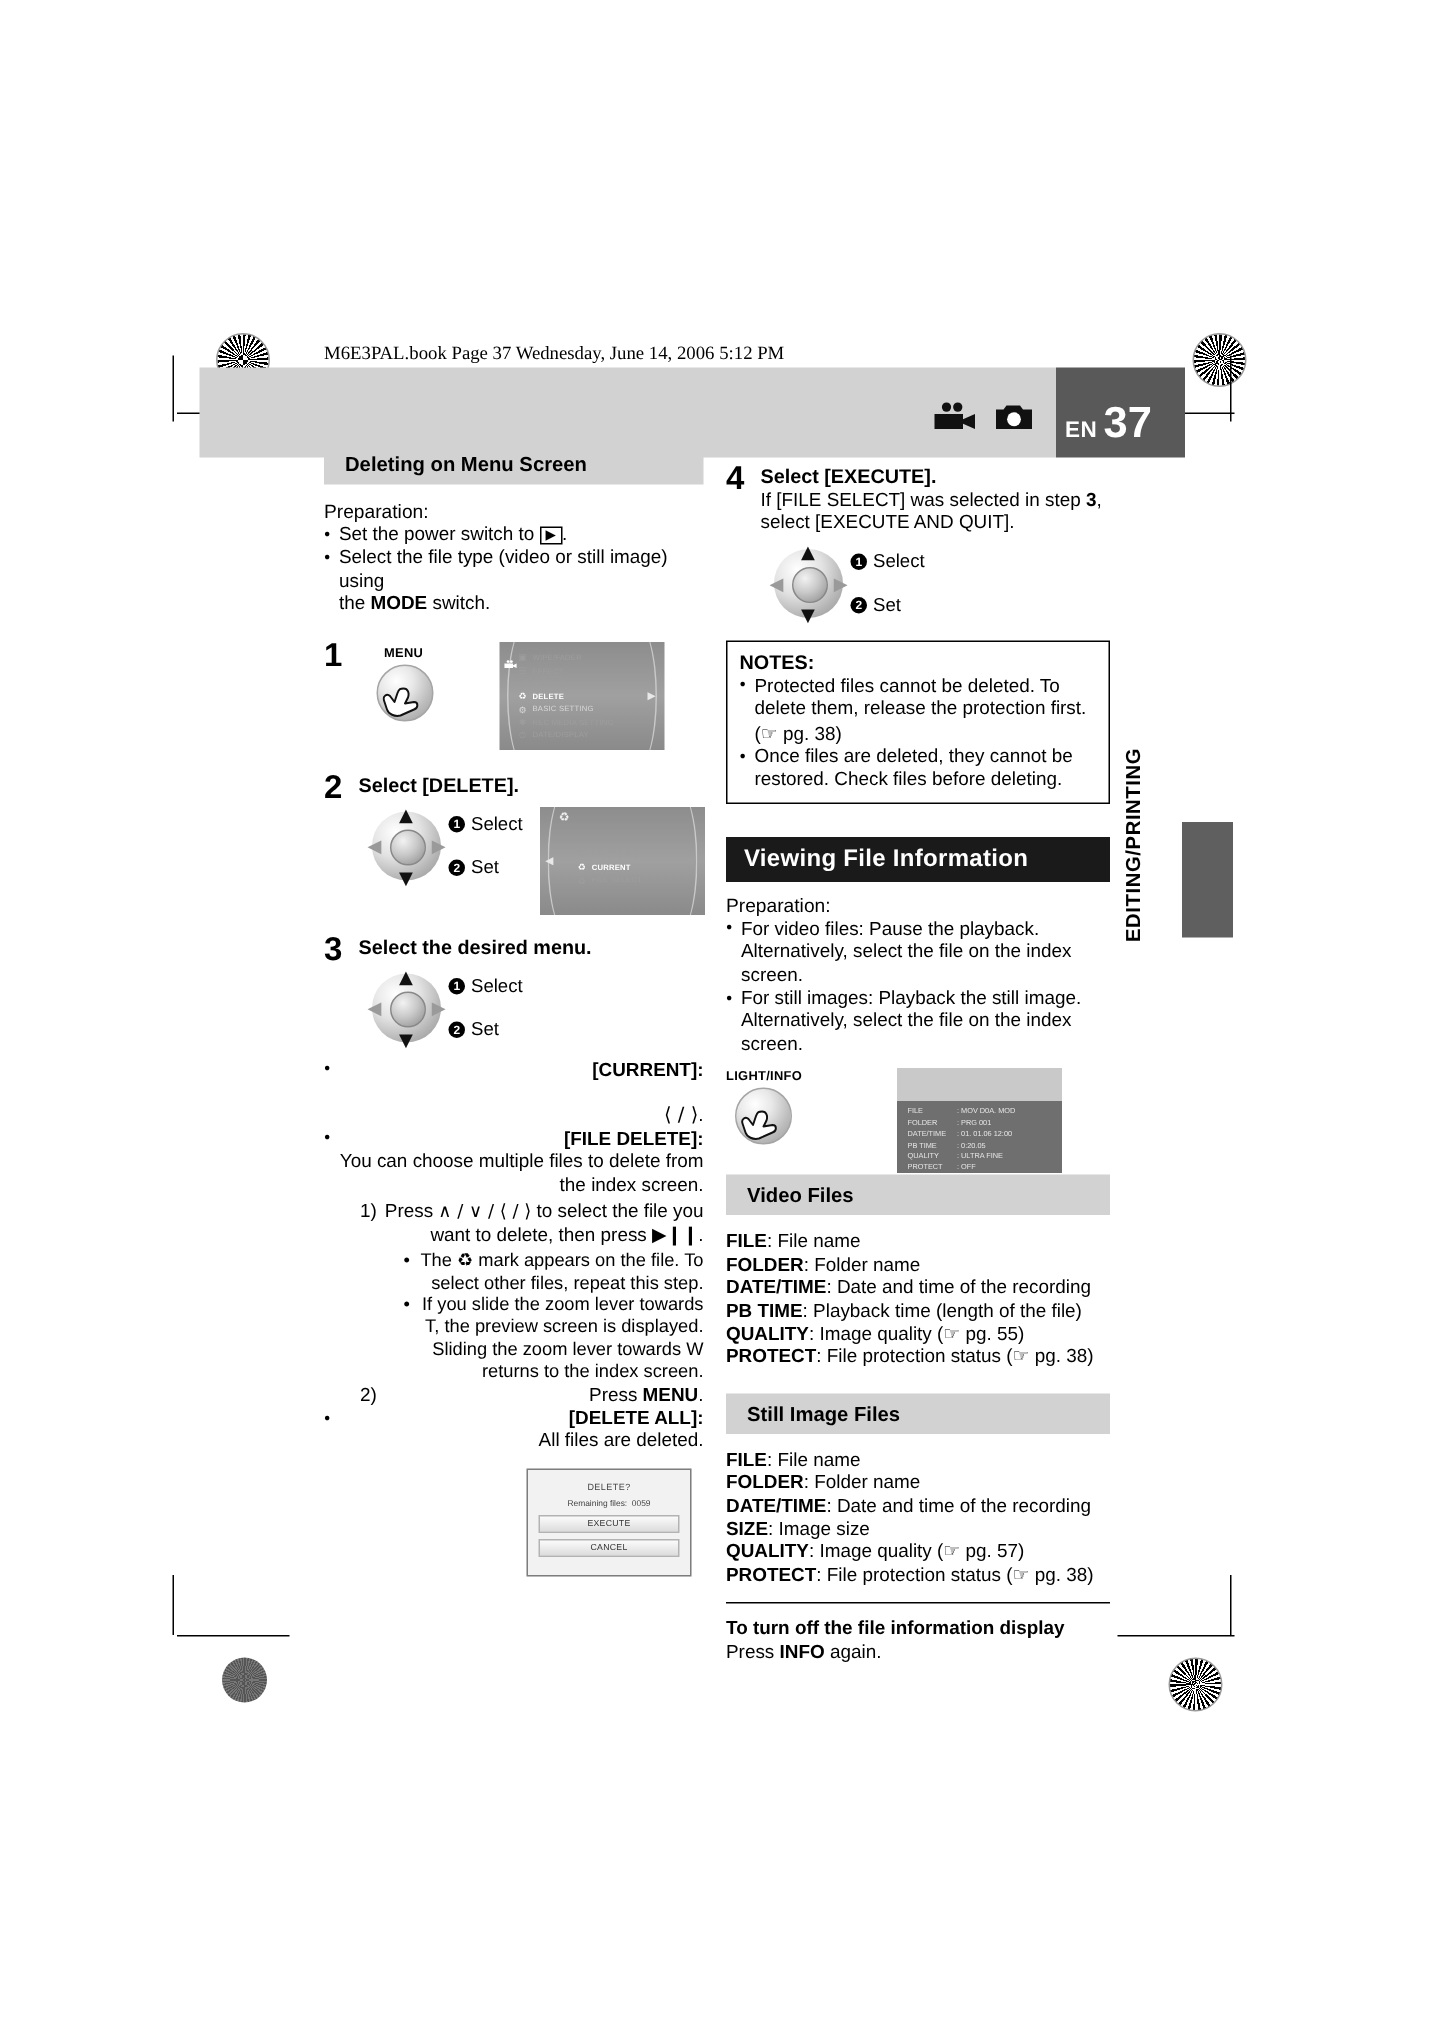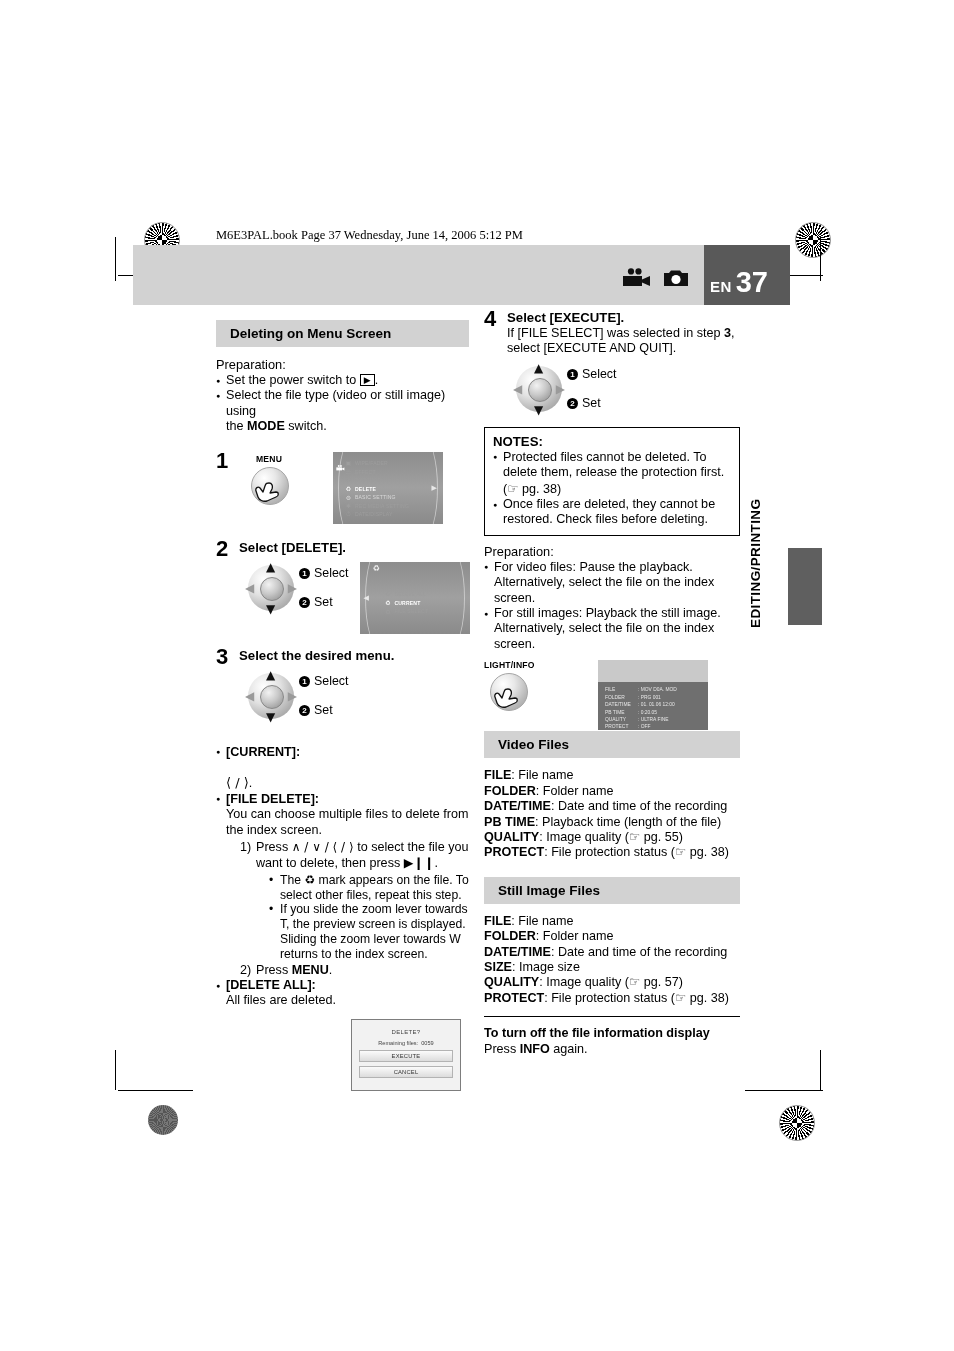--- a/index.html
+++ b/index.html
@@ -50,21 +50,21 @@
     display: flex; align-items: center; gap: 11px;
   }
   .pagenum {
     position: absolute; left: 710px; top: 266px;
     color: #ffffff; white-space: nowrap;
   }
   .pagenum .en { font-size: 15px; font-weight: bold; letter-spacing: .4px; }
   .pagenum .num { font-size: 29px; font-weight: bold; margin-left: 4px; }
 
   
-  .col-left  { position: absolute; left: 216px;  top: 320px; width: 253px; }
+  .col-left  { position: absolute; left: 216px;  top: 296px; width: 253px; }
   .col-right { position: absolute; left: 484px; top: 310px; width: 256px; }
 
   
   .sec-head {
     background: #d2d2d2;
     font-size: 13.5px; font-weight: bold;
     padding: 6px 0 6px 14px;
     margin-bottom: 10px;
   }
   .sec-head-dark {
@@ -414,21 +414,21 @@
             </div>
           <div class="joy-lab second">
               <span class="cnum">2</span>
               <span>Set</span>
             </div>
         </div>
       </div>
     </div>
   </div>
 
-  <ul class="bul" style="margin-top:23px;">
+  <ul class="bul" style="margin-top:8px;text-align:right;">
     <li>
       <span class="bold">[CURRENT]:</span><br>
       <br>
       <span class="glyph" style="font-size:13px;">⟨ / ⟩</span><span>.</span>
     </li>
     <li>
       <span class="bold">[FILE DELETE]:</span><br>
       <span>You can choose multiple files to delete from the index screen.</span>
       <ol class="sub-ol">
         <li>
@@ -505,20 +505,21 @@
   <div class="notes">
     <div class="nh">NOTES:</div>
     <ul class="bul">
       <li>
         <span>Protected files cannot be deleted. To delete them, release the protection first. (</span><span class="glyph">☞</span>&nbsp;<span>pg. 38</span><span>)</span>
       </li>
       <li><span>Once files are deleted, they cannot be restored. Check files before deleting.</span></li>
     </ul>
   </div>
 
+  <div class="sec-head-dark" style="margin-top:22px;">Viewing File Information</div>
 
   <div class="prep" style="margin-top:8px;">Preparation:</div>
   <ul class="bul">
     <li><span>For video files: Pause the playback. Alternatively, select the file on the index screen.</span></li>
     <li><span>For still images: Playback the still image. Alternatively, select the file on the index screen.</span></li>
   </ul>
 
   <div style="display:flex; align-items:flex-start; gap:26px; margin-top:8px;">
     <div style="width:88px;">
       <div class="btn-label">LIGHT/INFO</div>

